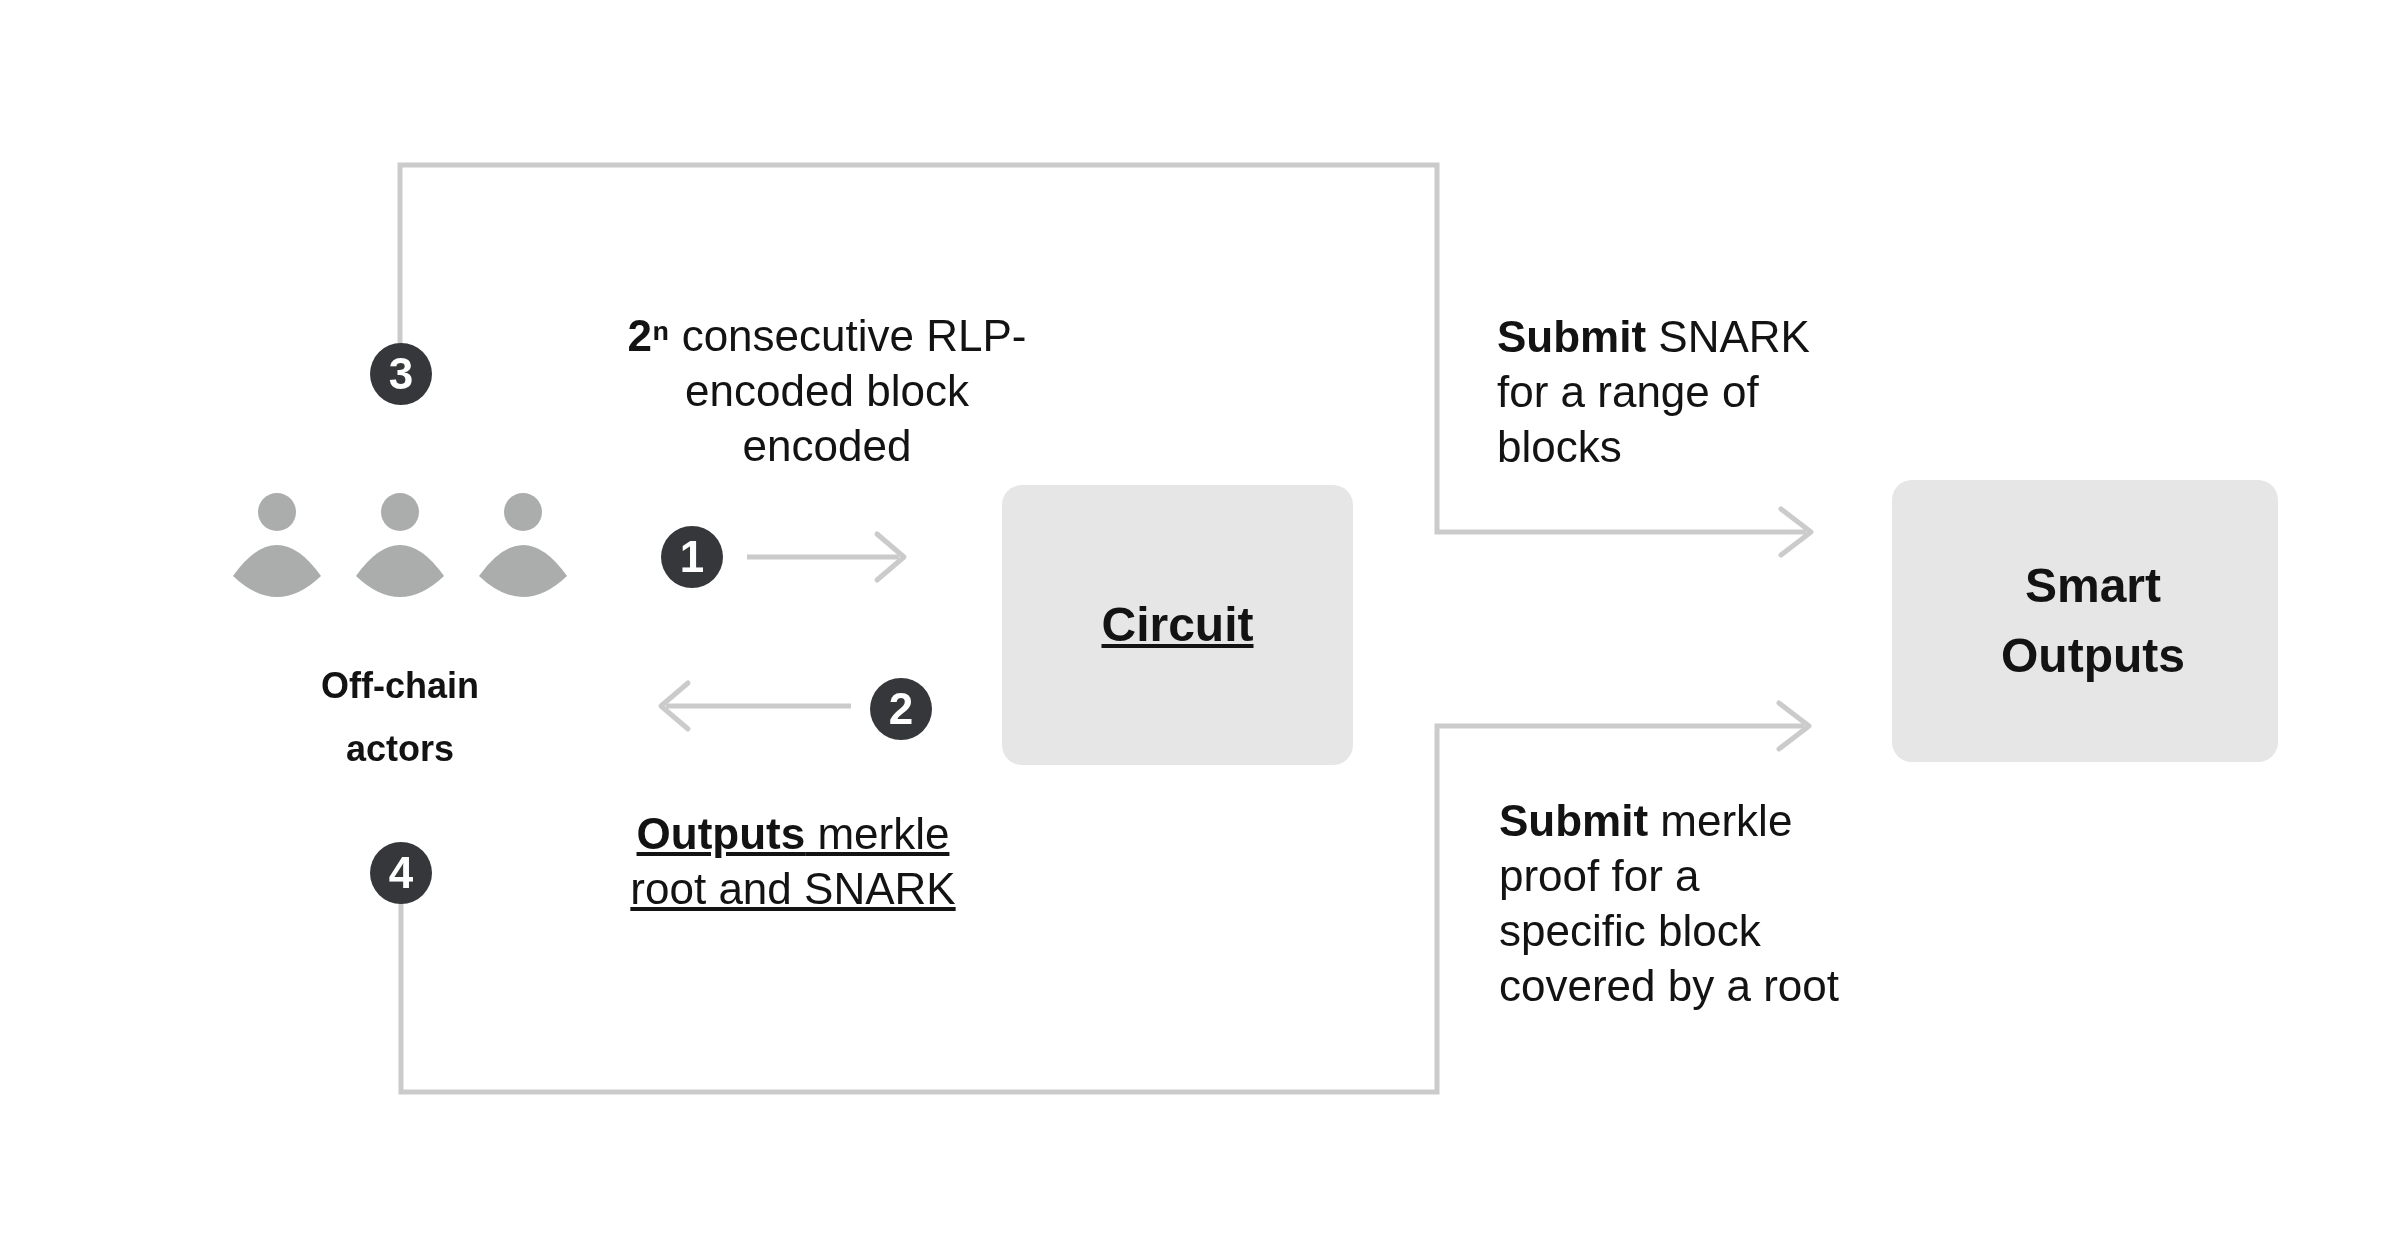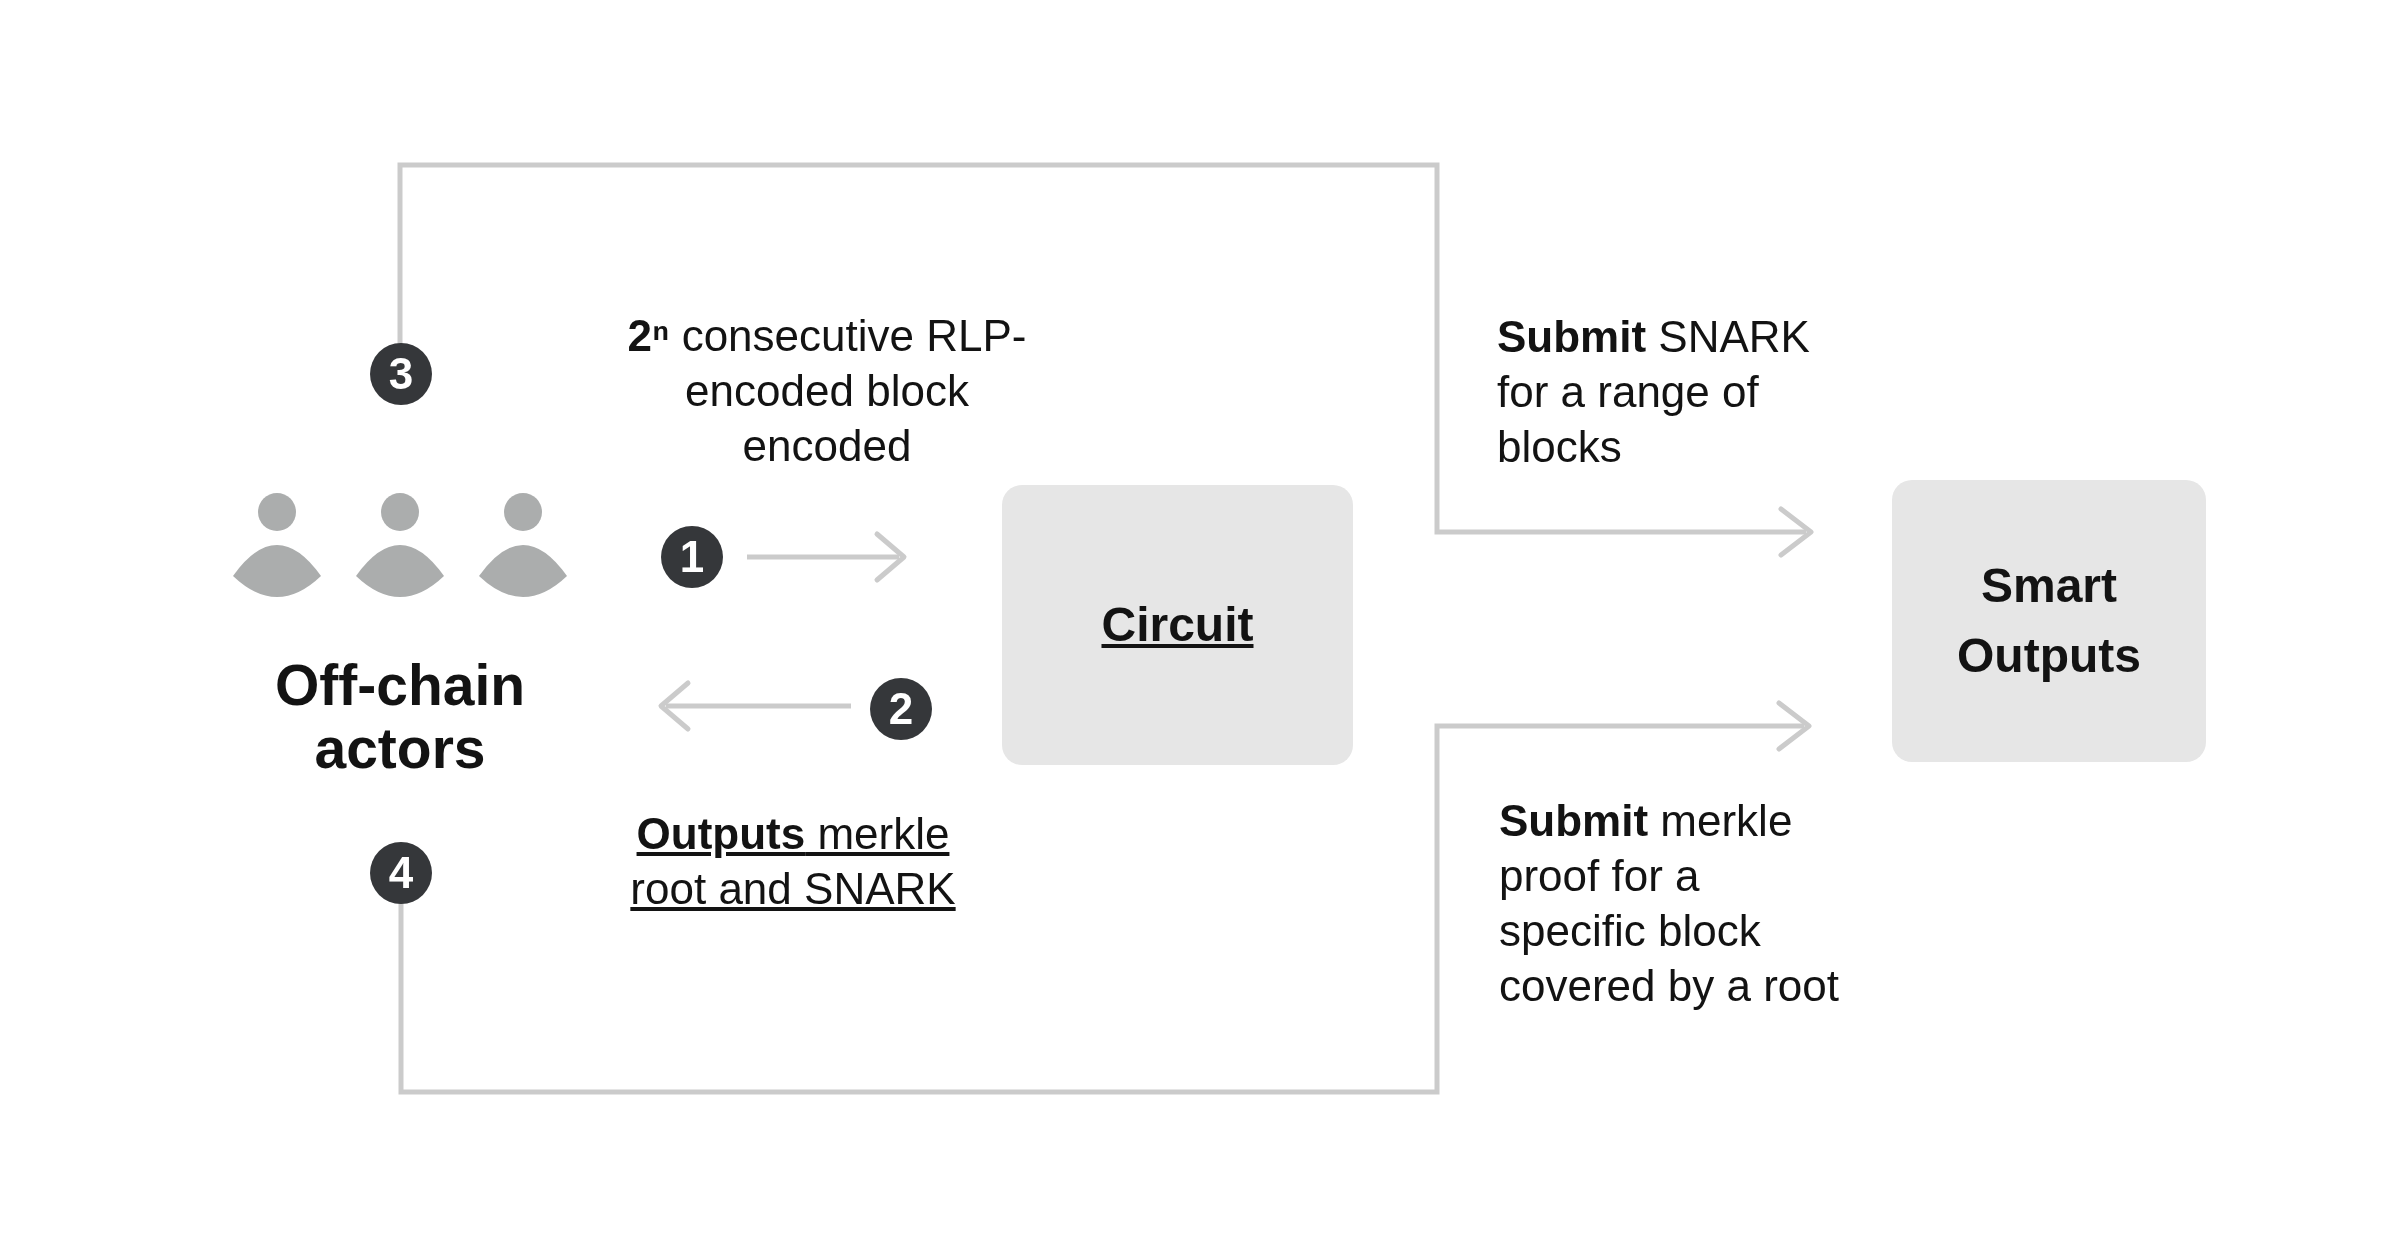--- a/index.html
+++ b/index.html
@@ -24,31 +24,31 @@
     display:flex;align-items:center;justify-content:center;
     font-size:44px;font-weight:700;line-height:1;
   }
   .node{
     position:absolute;background:var(--box-fill);border-radius:20px;
     display:flex;flex-direction:column;align-items:center;justify-content:center;
     font-weight:700;font-size:48px;text-align:center;
   }
   .node .nline{line-height:70px;}
   .node-circuit{left:1002px;top:485px;width:351px;height:280px;text-decoration:underline;}
-  .node-smart{left:1892px;top:480px;width:314px;height:282px;}
+  .node-smart{left:1892px;top:480px;width:370px;height:282px;padding-left:16px;}
   .t{position:absolute;font-size:44px;line-height:55px;font-weight:400;}
   .t .b{font-weight:700;}
   .t-center{text-align:center;}
   .t-input{left:593px;top:308px;width:400px;margin-left:34px;}
   .t-output{left:593px;top:806px;width:400px;text-decoration:underline;}
   .t-snark{left:1497px;top:309px;width:380px;text-align:left;}
   .t-merkle{left:1499px;top:793px;width:400px;text-align:left;}
   .actors-label{
     position:absolute;left:200px;top:654px;width:400px;text-align:center;
-    font-weight:700;font-size:57px;line-height:63px;
+    font-weight:700;font-size:36px;line-height:63px;
   }
 </style>
 </head>
 <body>
 
 <div class="canvas">
 
   <svg class="wires" width="2400" height="1260" viewBox="0 0 2400 1260">
 
     <path d="M400,345 L400,165 L1437,165 L1437,532 L1806,532"></path>

